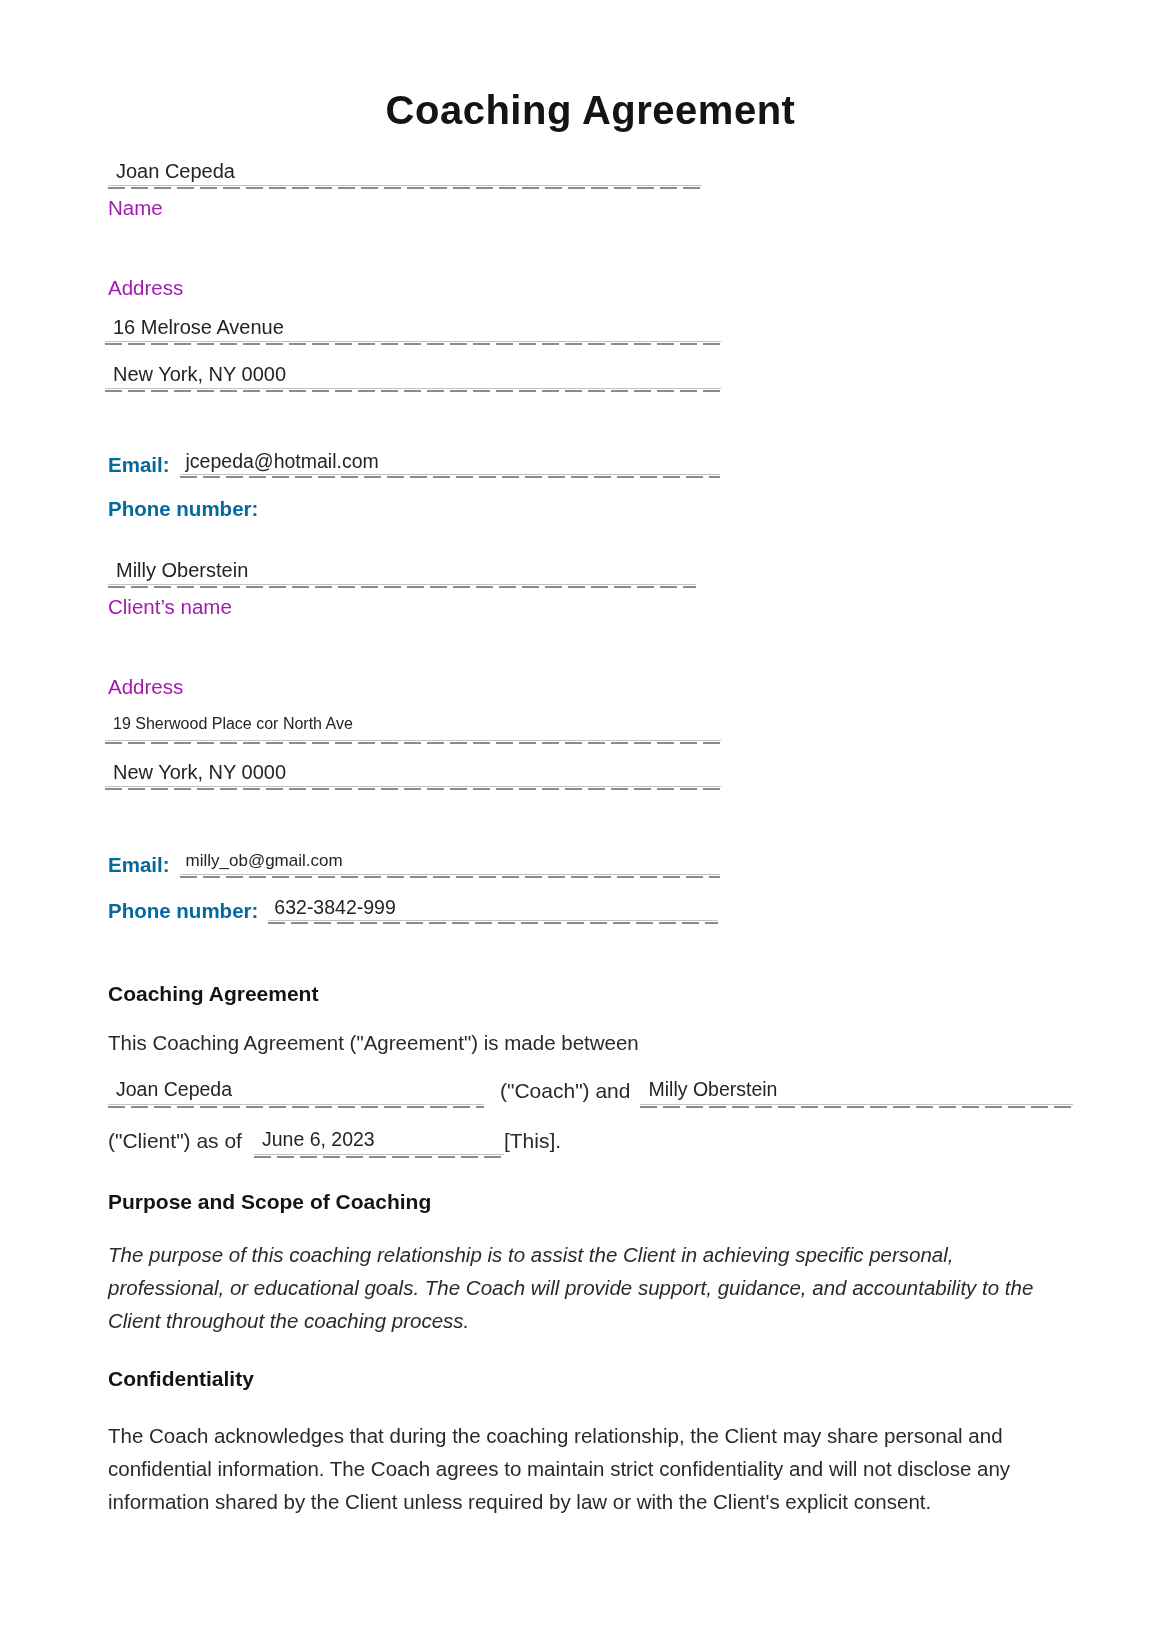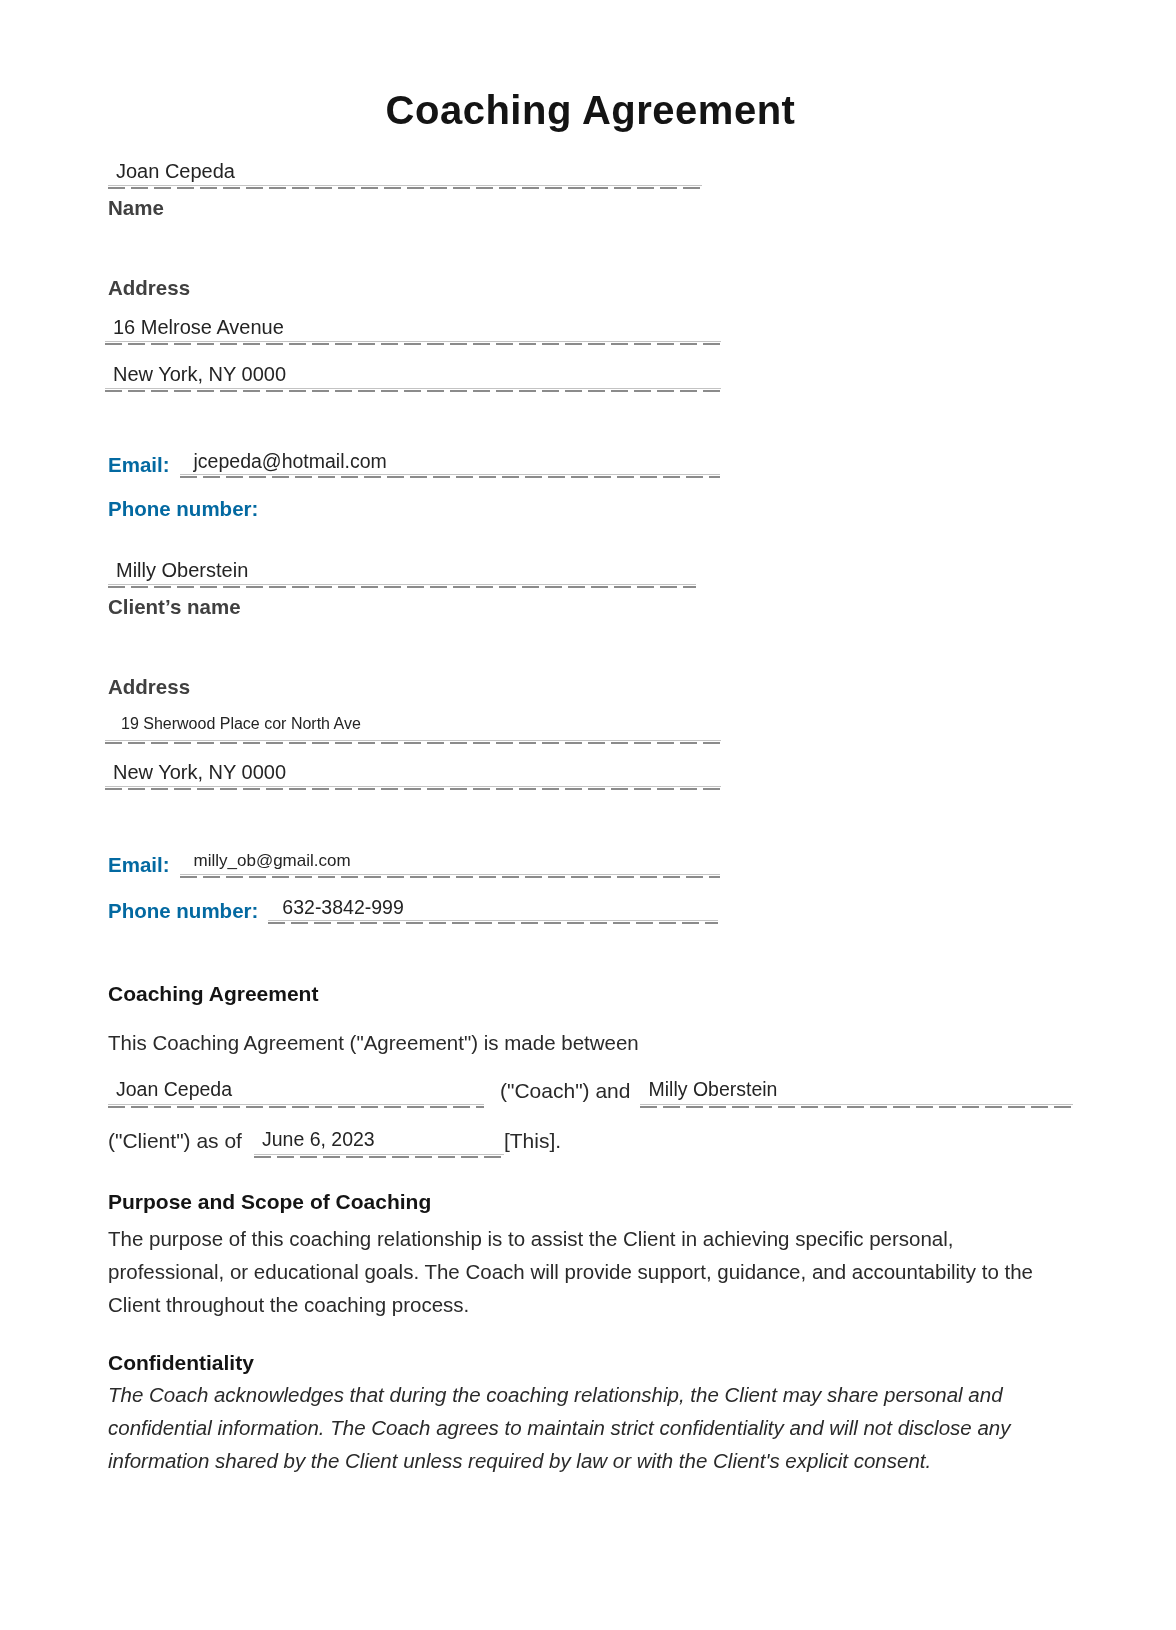--- a/index.html
+++ b/index.html
@@ -40,22 +40,22 @@
 
   
   .field-value {
     font-size: 20px;
     padding-left: 8px;
     line-height: 24px;
     color: #242424;
   }
   .label-bold {
     font-size: 20.5px;
-    font-weight: bold;
-    color: #404040;
+    font-weight: normal;
+    color: #a21caf;
     line-height: 24px;
   }
   .label-below { margin-top: 7px; }
 
   
   .inline-field {
     display: flex;
     align-items: flex-end;
   }
   .inline-field .lbl {
@@ -72,21 +72,20 @@
     padding: 0 0 6px 6px;
   }
   .ival-wrap .uline {
     position: absolute;
     left: 0; right: 0; bottom: 0;
   }
   .ival {
     font-size: 19.5px;
     color: #242424;
     line-height: 22px;
-    margin-left: 8px;
   }
   .ival.small  { font-size: 17px; }
   .ival.smaller{ font-size: 16px; }
 
   
   .fill-row {
     display: flex;
     align-items: flex-end;
     font-size: 21px;
     line-height: 26px;
@@ -196,19 +195,19 @@
     <div class="fill-row" style="margin-top:18px;">
       <span class="plain" style="padding-right:12px;">("Client") as of</span>
       <span class="fill" style="width:250px;">
         <span class="fill-text">June 6, 2023</span>
         <span class="uline"></span>
       </span>
       <span class="plain">[This].</span>
     </div>
 
     <div class="section-heading" style="margin-top:32px;">Purpose and Scope of Coaching</div>
-    <div class="para" style="margin-top:8px;">The purpose of this coaching relationship is to assist the Client in achieving specific personal, professional, or educational goals. The Coach will provide support, guidance, and accountability to the Client throughout the coaching process.</div>
+    <div class="para" style="margin-top:24px;font-style:italic;">The purpose of this coaching relationship is to assist the Client in achieving specific personal, professional, or educational goals. The Coach will provide support, guidance, and accountability to the Client throughout the coaching process.</div>
 
     <div class="section-heading" style="margin-top:30px;">Confidentiality</div>
-    <div class="para" style="margin-top:3px;font-style:italic;">The Coach acknowledges that during the coaching relationship, the Client may share personal and confidential information. The Coach agrees to maintain strict confidentiality and will not disclose any information shared by the Client unless required by law or with the Client's explicit consent.</div>
+    <div class="para" style="margin-top:28px;">The Coach acknowledges that during the coaching relationship, the Client may share personal and confidential information. The Coach agrees to maintain strict confidentiality and will not disclose any information shared by the Client unless required by law or with the Client's explicit consent.</div>
 
   </div>
 </div>
 
 </body></html>

